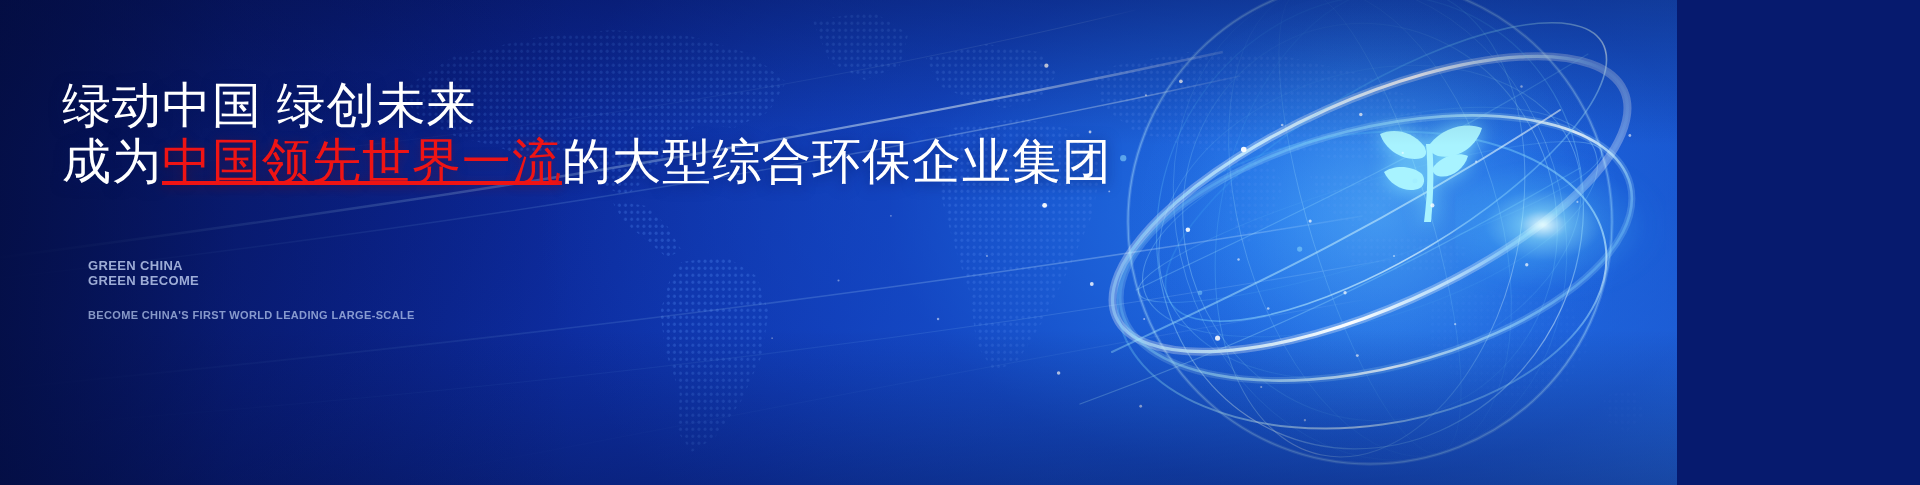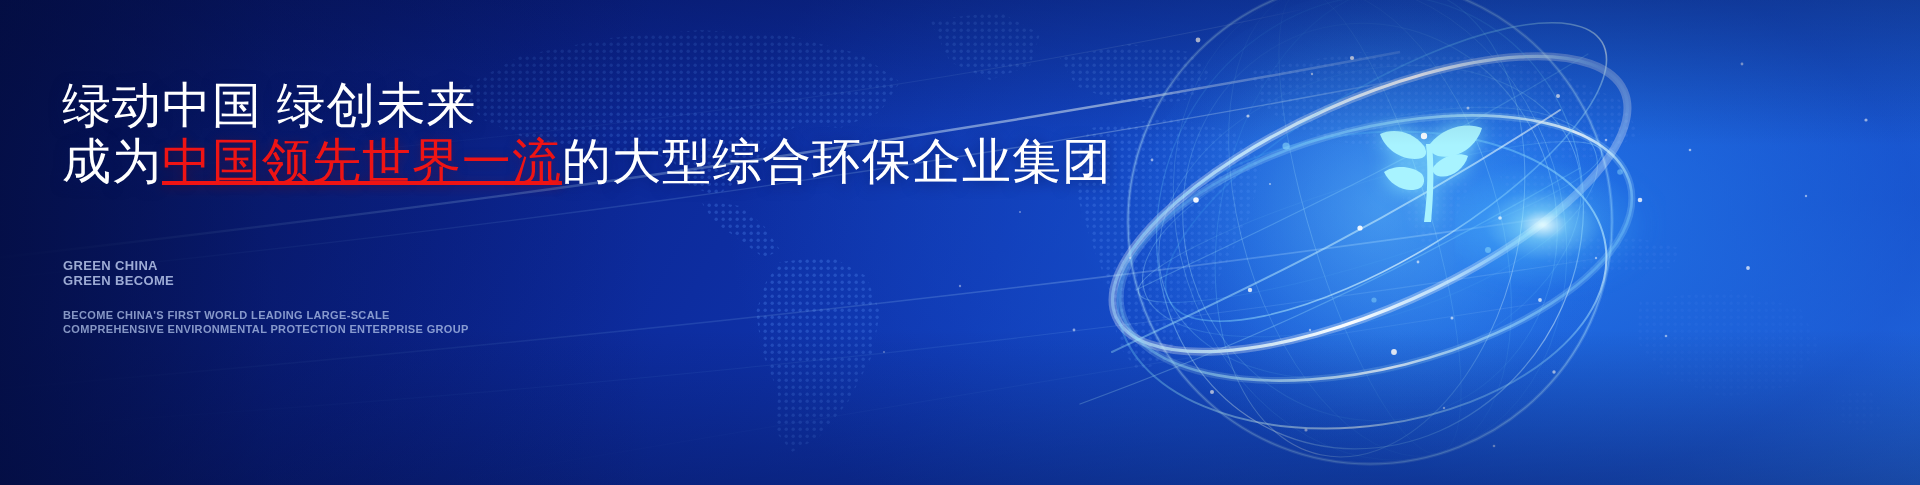--- a/index.html
+++ b/index.html
@@ -2,21 +2,21 @@
 <html><head>
 <meta charset="utf-8">
 <style>
   html, body {
     margin: 0;
     padding: 0;
     background: #061a6e;
   }
   .banner {
     position: relative;
-    width: 1920px;
+    width: 1677px;
     height: 485px;
     overflow: hidden;
     font-family: "Liberation Sans", "DejaVu Sans", sans-serif;
     background:
       radial-gradient(ellipse 1100px 700px at 78% 45%, rgba(36,120,235,0.95) 0%, rgba(22,80,205,0.55) 38%, rgba(10,40,150,0.0) 70%),
       radial-gradient(ellipse 900px 520px at 100% 100%, rgba(55,140,250,0.55) 0%, rgba(20,70,190,0.15) 55%, rgba(8,30,130,0) 80%),
       linear-gradient(118deg, #08176b 0%, #0b2490 26%, #0f36b0 52%, #1650c8 72%, #2068dd 100%);
   }
 
   
@@ -143,21 +143,21 @@
   .en-long {
     position:absolute;
     left: 1px;
     top: 308px;
     font-size: 11px;
     line-height: 14px;
     font-weight: 700;
     letter-spacing: 0.35px;
     color: rgba(185,202,240,0.72);
   }
-  .en-pair div, .en-long div { white-space: nowrap; }
+  .en-pair div, .en-long div { white-space: nowrap; margin-left: 25px; }
 </style>
 </head>
 <body>
 
 <div class="banner">
 
   <div class="worldmap">
     <svg viewBox="0 0 1920 485" preserveAspectRatio="none" xmlns="http://www.w3.org/2000/svg">
       <defs>
         <pattern id="dots" width="7" height="7" patternUnits="userSpaceOnUse">
@@ -393,17 +393,16 @@
       <span>成为</span><span class="hl-red">中国领先世界一流</span><span>的大型综合环保企业集团</span>
     </div>
 
     <div class="en-pair">
       <div>GREEN CHINA</div>
       <div>GREEN BECOME</div>
     </div>
 
     <div class="en-long">
       <div>BECOME CHINA'S FIRST WORLD LEADING LARGE-SCALE</div>
-      <div>COMPREHENSIVE ENVIRONMENTAL PROTECTION ENTERPRISE GROUP</div>
     </div>
 
   </div>
 </div>
 
 </body></html>

